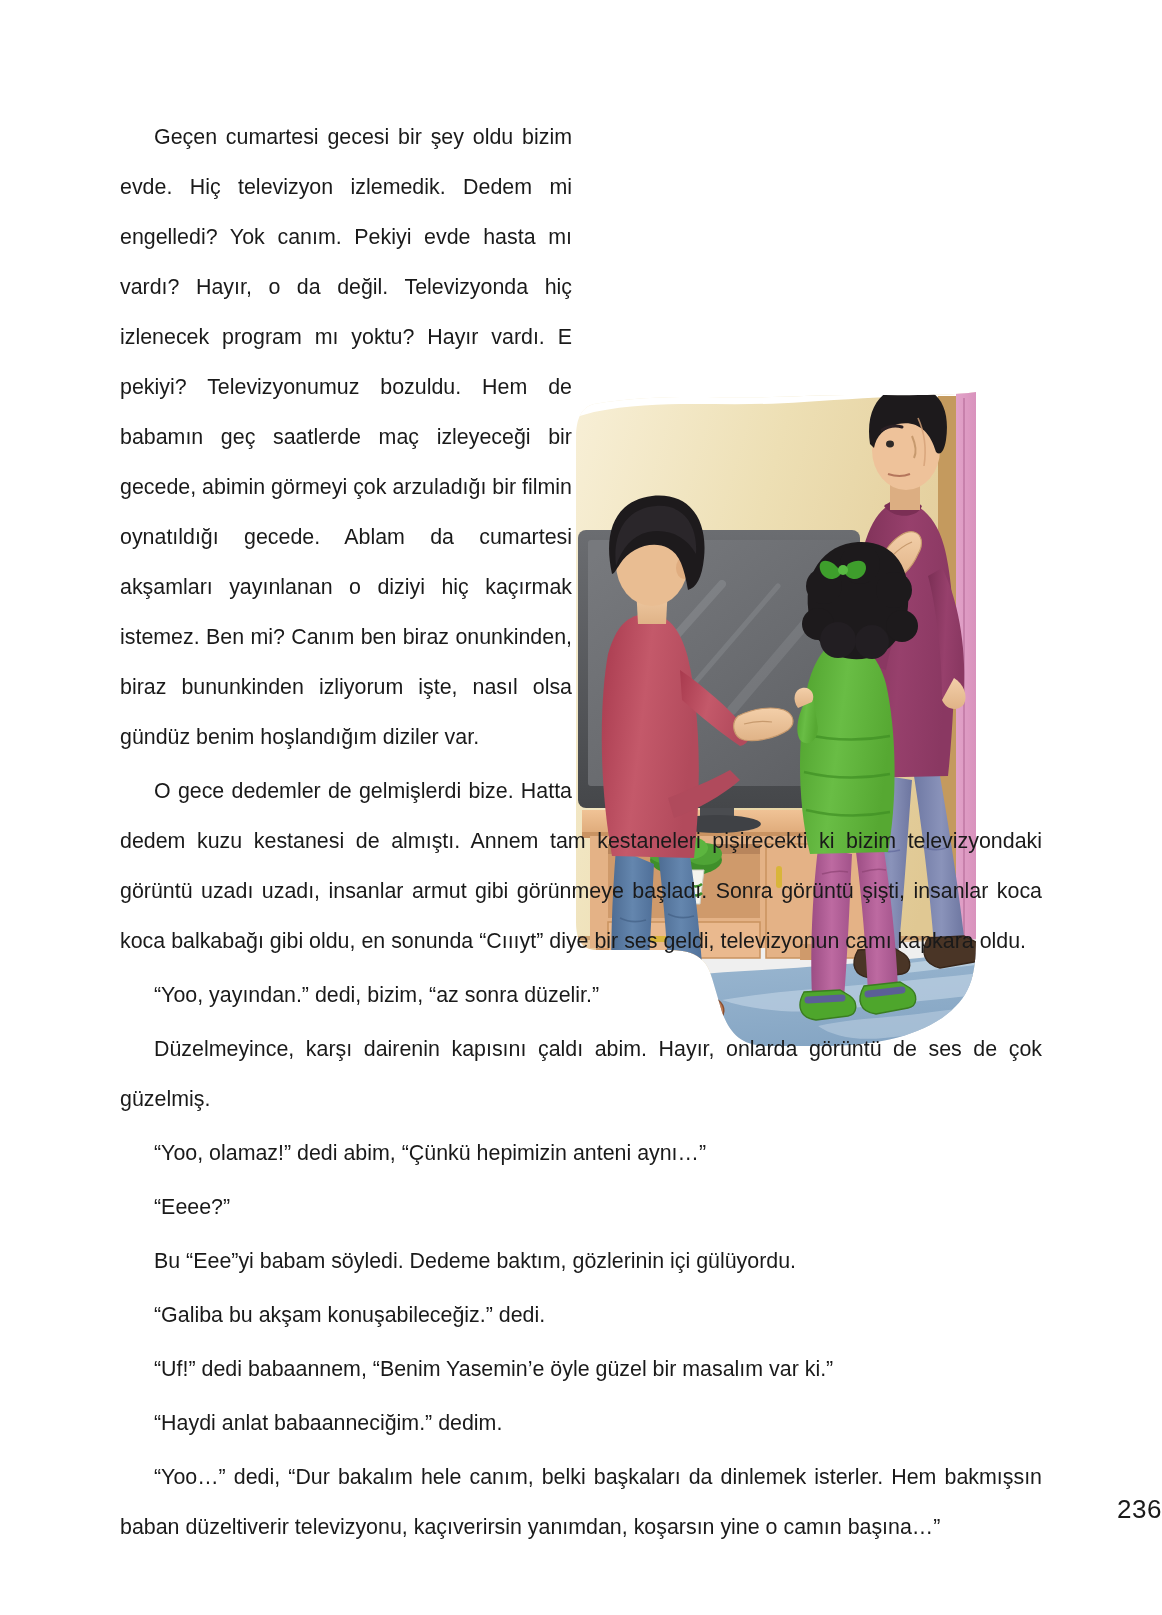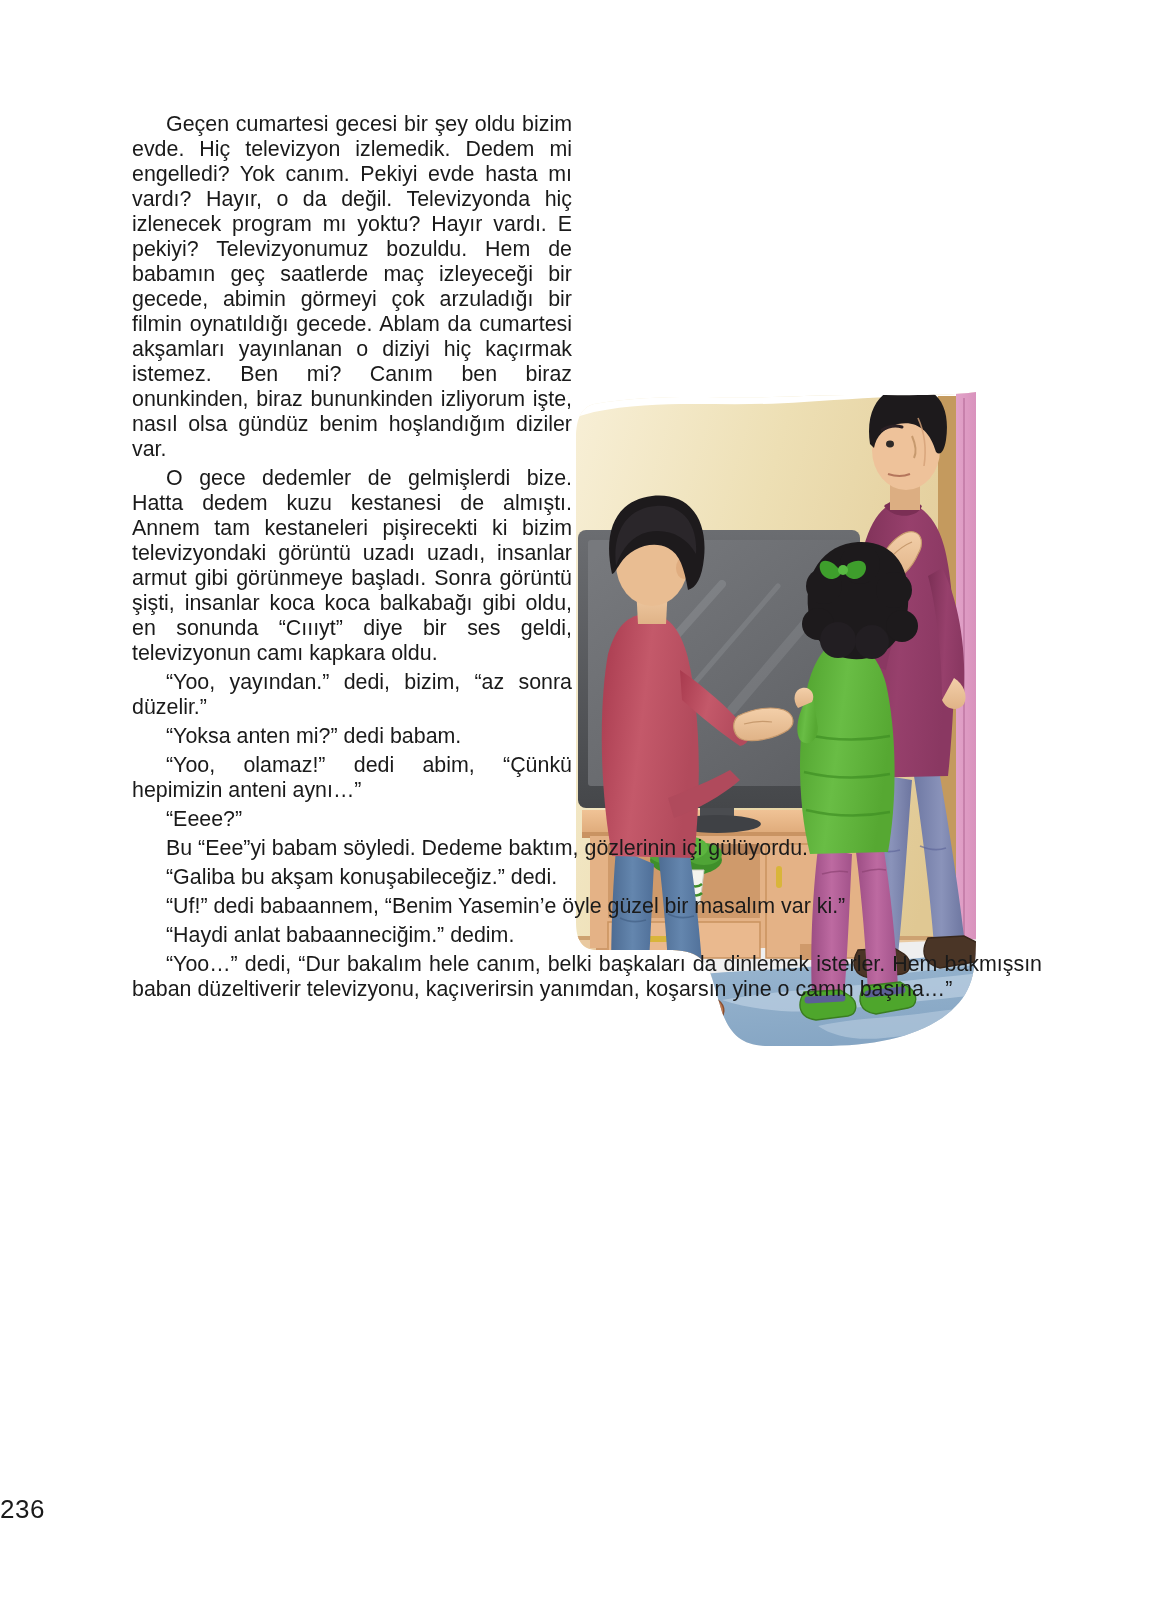--- a/index.html
+++ b/index.html
@@ -24,23 +24,23 @@
 
   
   .content {
     position: absolute;
     left: 120px;
     top: 112px;
     width: 922px;
   }
 
   p.para {
-    margin: 0 0 4px 12px;
+    margin: 0 0 4px 0;
     font-size: 21.4px;
-    line-height: 25px;
+    line-height: 50px;
     text-align: justify;
     text-justify: inter-word;
     text-indent: 34px;
     hyphens: manual;
     -webkit-hyphens: manual;
   }
   p.para:last-child { margin-bottom: 0; }
 
   
   .illo-float {
@@ -62,21 +62,21 @@
     overflow: hidden;
   }
   .illo-svg { display: block; width: 434px; height: 672px; }
 
   
   .folio {
     position: absolute;
     left: 0;
     right: 0;
     top: 1494px;
-    text-align: left;
+    text-align: right;
     font-size: 26px;
     color: #1a1a1a;
     letter-spacing: 0.5px;
   }
 </style>
 </head>
 <body>
 
 <div class="page">
 
@@ -345,21 +345,21 @@
       </g>
     </svg>
   </div>
 
   <div class="content">
     <div class="illo-float"></div>
 
     <p class="para">Geçen cumartesi gecesi bir şey oldu bizim evde. Hiç televizyon izlemedik. Dedem mi engelledi? Yok canım. Pekiyi evde hasta mı vardı? Hayır, o da değil. Televizyonda hiç izlenecek program mı yoktu? Hayır vardı. E pekiyi? Televizyonumuz bozuldu. Hem de babamın geç saatlerde maç izleyeceği bir gecede, abimin görmeyi çok arzuladığı bir filmin oynatıldığı gecede. Ablam da cumartesi akşamları yayınlanan o diziyi hiç kaçırmak istemez. Ben mi? Canım ben biraz onunkinden, biraz bununkinden izliyorum işte, nasıl olsa gündüz benim hoşlandığım diziler var.</p>
     <p class="para">O gece dedemler de gelmişlerdi bize. Hatta dedem kuzu kestanesi de almıştı. Annem tam kestaneleri pişirecekti ki bizim televizyondaki görüntü uzadı uzadı, insanlar armut gibi görünmeye başladı. Sonra görüntü şişti, insanlar koca koca balkabağı gibi oldu, en sonunda “Cıııyt” diye bir ses geldi, televizyonun camı kapkara oldu.</p>
     <p class="para">“Yoo, yayından.” dedi, bizim, “az sonra düzelir.”</p>
-    <p class="para">“Yoksa anten mi?” dedi babam.</p>
+    <p class="para">Düzelmeyince, karşı dairenin kapısını çaldı abim. Hayır, onlarda görüntü de ses de çok güzelmiş.</p>
     <p class="para">“Yoo, olamaz!” dedi abim, “Çünkü hepimizin anteni aynı…”</p>
     <p class="para">“Eeee?”</p>
     <p class="para">Bu “Eee”yi babam söyledi. Dedeme baktım, gözlerinin içi gülüyordu.</p>
     <p class="para">“Galiba bu akşam konuşabileceğiz.” dedi.</p>
     <p class="para">“Uf!” dedi babaannem, “Benim Yasemin’e öyle güzel bir masalım var ki.”</p>
     <p class="para">“Haydi anlat babaanneciğim.” dedim.</p>
     <p class="para">“Yoo…” dedi, “Dur bakalım hele canım, belki başkaları da dinlemek isterler. Hem bakmışsın baban düzeltiverir televizyonu, kaçıverirsin yanımdan, koşarsın yine o camın başına…”</p>
   </div>
 
   <div class="folio">236</div>

